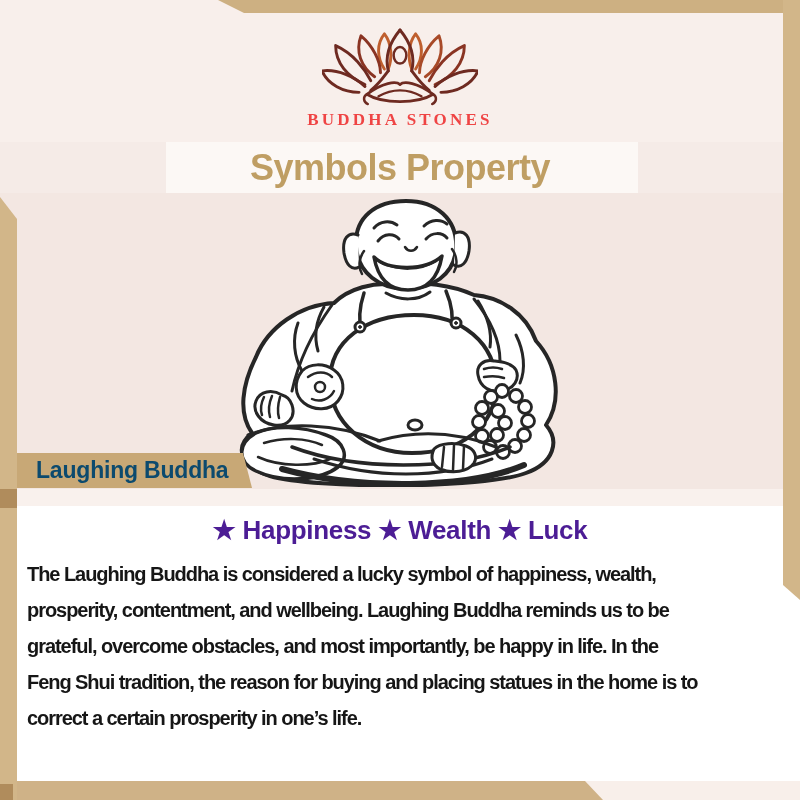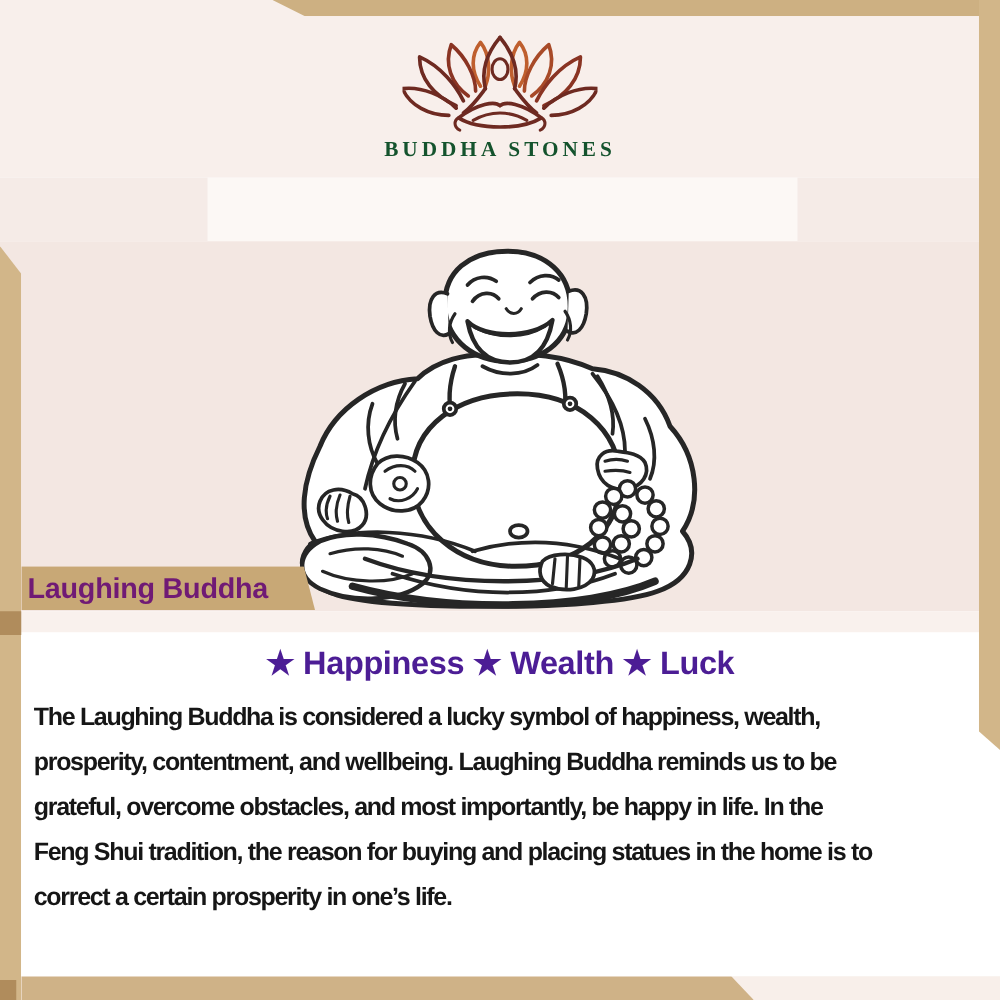--- a/index.html
+++ b/index.html
@@ -25,35 +25,35 @@
     clip-path:polygon(0 0,17px 22px,17px 603px,0 603px);}
   .left-bar-dark{left:0;top:489px;width:17px;height:19px;background:#b08c5c;}
   .bottom-tan-band{left:17px;top:781px;width:590px;height:19px;background:#cfb287;
     clip-path:polygon(0 0,568px 0,586px 19px,0 19px);}
   .bottom-left-dark{left:0;top:784px;width:13px;height:16px;background:#b08c5c;}
 
   
   .logo{left:322px;top:26px;width:156px;height:82px;}
   .brand-name{left:0;top:110px;width:800px;text-align:center;
     font-family:"Liberation Serif",serif;font-size:17px;font-weight:600;
-    letter-spacing:3.2px;color:#14532d;}
+    letter-spacing:3.2px;color:#ef4444;}
 
   
   .page-title{left:0;top:142px;width:800px;height:51px;line-height:51px;
     text-align:center;font-size:36px;font-weight:700;letter-spacing:-0.5px;
     color:#bf9e63;}
 
   
   .buddha{left:226px;top:195px;width:344px;height:292px;}
 
   
   .buddha-banner{left:17px;top:453px;width:235px;height:35px;background:#c8a876;
     clip-path:polygon(0 0,226px 0,235px 35px,0 35px);}
-  .buddha-banner-label{display:block;padding-left:5px;line-height:35px;
-    font-size:23px;font-weight:700;letter-spacing:-0.2px;color:#701a75;}
+  .buddha-banner-label{display:block;padding-left:19px;line-height:35px;
+    font-size:23px;font-weight:700;letter-spacing:-0.2px;color:#0c4a6e;}
 
   
   .tagline{left:0;top:515px;width:800px;text-align:center;font-size:26px;
     font-weight:700;letter-spacing:-0.3px;color:#4c1d95;}
 
   
   .body-text{left:27px;top:556px;width:760px;color:#161616;}
   .body-line{white-space:nowrap;font-size:20px;font-weight:700;
     letter-spacing:-1.05px;line-height:36px;}
 </style>
@@ -97,20 +97,21 @@
       <path d="M68,46 C62,54 58,60 50,66"></path>
       <path d="M92,46 C98,54 102,60 110,66"></path>
       <path d="M46,70 C62,58 76,56 80,60 C84,56 98,58 114,70 C98,80 62,80 46,70 Z"></path>
       <path d="M58,72 C72,64 88,64 102,72" stroke-width="2.5"></path>
       <path d="M46,70 C42,72 42,78 47,80" stroke-width="2.5"></path>
       <path d="M114,70 C118,72 118,78 113,80" stroke-width="2.5"></path>
     </g>
   </svg>
   <div class="abs brand-name">BUDDHA STONES</div>
 
+  <div class="abs page-title">Symbols Property</div>
 
   <svg class="abs buddha" viewBox="0 0 340 292" fill="none" stroke="#262626" stroke-linecap="round" stroke-linejoin="round">
 
     <path d="M170,90 C146,86 120,94 106,108 C72,110 40,132 28,162 C14,190 10,218 24,238 C6,252 12,272 42,281 C86,294 256,294 298,278 C326,268 332,246 318,230 C334,206 330,170 308,146 C298,118 272,102 246,100 C224,90 194,86 170,90 Z" fill="#fff" stroke-width="4"></path>
 
     <path d="M96,112 C88,126 86,142 90,156" stroke-width="3"></path>
     <path d="M250,106 C260,122 264,138 262,152" stroke-width="3"></path>
     <path d="M70,128 C64,144 66,162 74,176" stroke-width="3"></path>
     <path d="M288,140 C296,156 298,174 292,188" stroke-width="3"></path>
 

